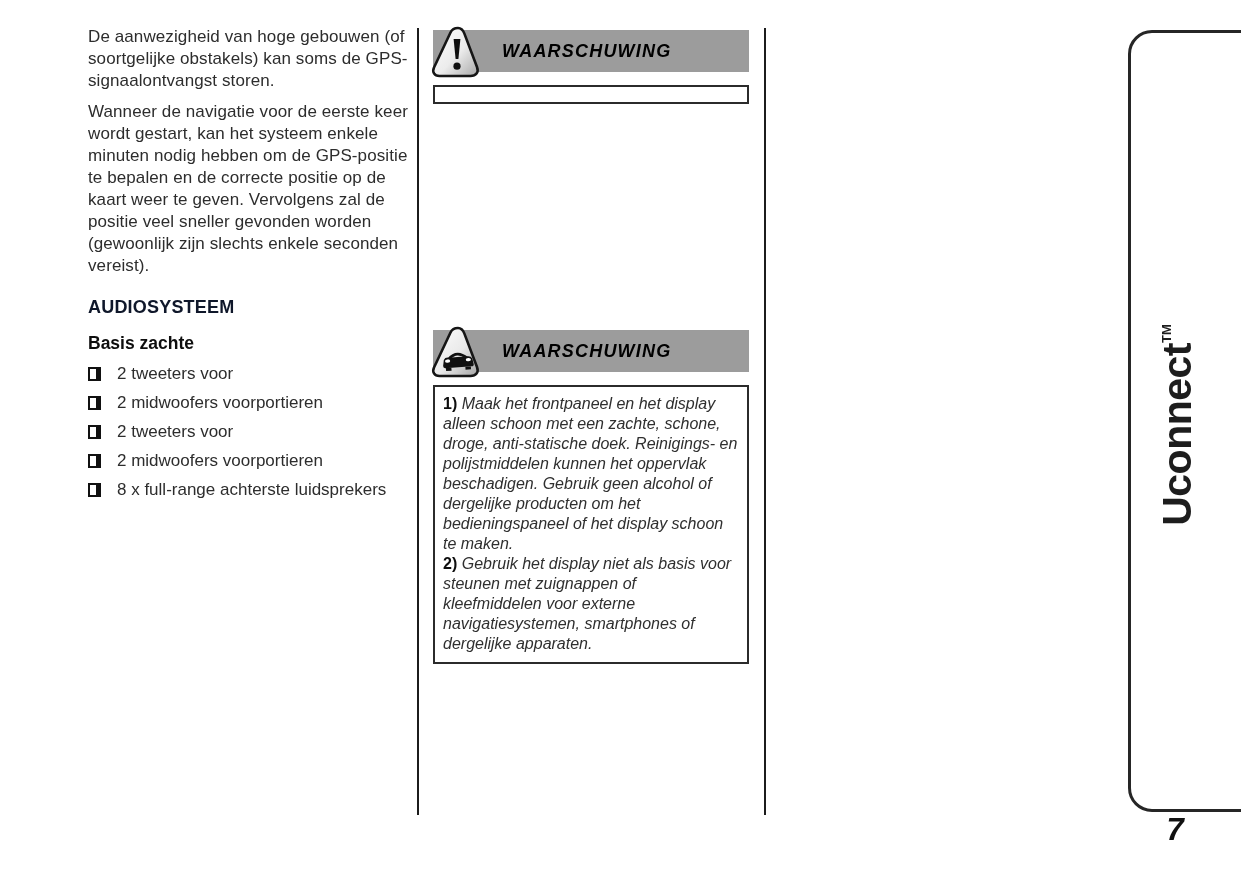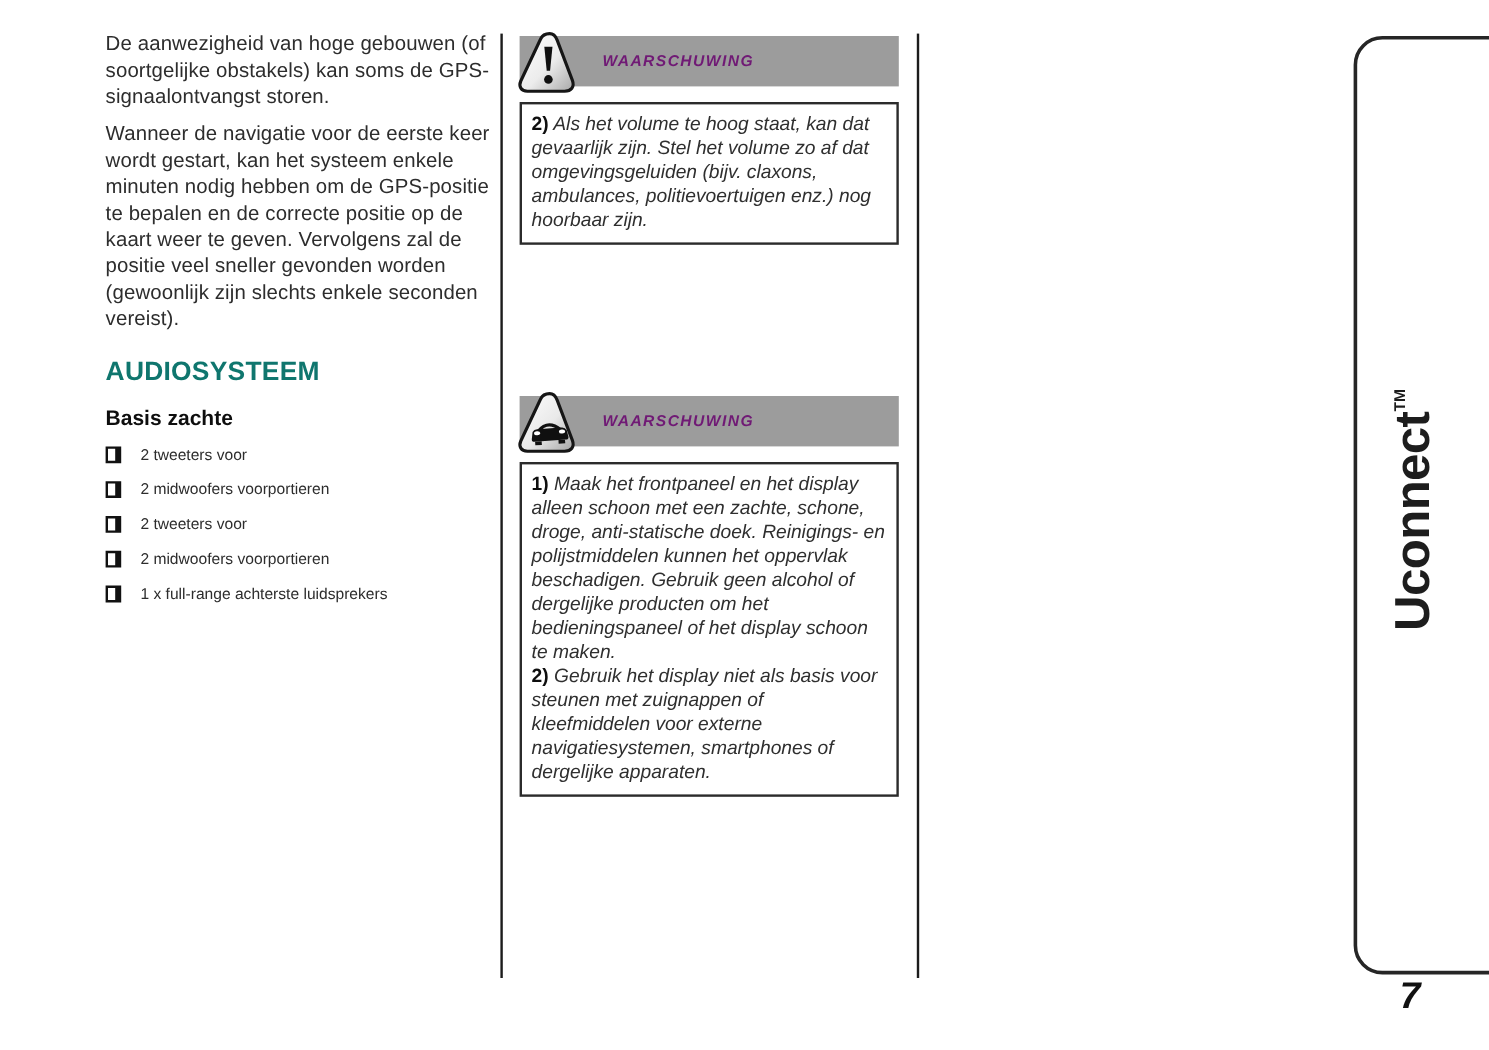--- a/index.html
+++ b/index.html
@@ -21,34 +21,34 @@
     left: 88px; top: 26px; width: 324px;
   }
   .left-col p.body-par {
     margin: 0 0 9px 0;
     font-size: 17px; line-height: 22px;
     color: #2d2d2d;
     letter-spacing: 0.1px;
   }
   .section-heading {
     margin: 20px 0 15px 0;
-    font-size: 22px; font-weight: bold;
-    color: #0f766e;
+    font-size: 18px; font-weight: bold;
+    color: #0f172a;
     letter-spacing: 0.2px;
   }
   .group-title {
     margin: 12px 0 9px 0;
     font-size: 17.5px; font-weight: bold;
     color: #0e0e0e;
   }
   .bullet-row {
     display: flex;
     align-items: flex-start;
     margin: 0 0 7px 0;
-    font-size: 13px; line-height: 22px;
+    font-size: 17px; line-height: 22px;
     color: #2d2d2d;
   }
   .cb {
     flex: 0 0 auto;
     display: inline-block;
     width: 6px; height: 10px;
     border: 2px solid #111;
     border-right-width: 5px;
     margin: 4px 16px 0 0;
   }
@@ -71,23 +71,23 @@
   #warning-2 { top: 330px; }
   .warn-bar {
     position: relative;
     height: 42px;
     background: #9c9c9c;
   }
   .warn-title {
     position: absolute;
     left: 69px; top: 0;
     line-height: 42px;
-    font-size: 13px; font-weight: bold; font-style: italic;
+    font-size: 18px; font-weight: bold; font-style: italic;
     letter-spacing: 1.2px;
-    color: #701a75;
+    color: #000000;
     white-space: nowrap;
   }
   .warn-icon {
     position: absolute;
     left: -4px; top: -6px;
     width: 52px; height: 56px;
   }
   .warn-box {
     margin-top: 13px;
     border: 2px solid #2b2b2b;
@@ -162,21 +162,21 @@
     <div class="bullet-row">
       <span class="cb"></span>
       <span>2 tweeters voor</span>
     </div>
     <div class="bullet-row">
       <span class="cb"></span>
       <span>2 midwoofers voorportieren</span>
     </div>
     <div class="bullet-row">
       <span class="cb"></span>
-      <span>1 x full-range achterste luidsprekers</span>
+      <span>8 x full-range achterste luidsprekers</span>
     </div>
   </div>
 
   <div class="vrule" id="vrule-left"></div>
   <div class="vrule" id="vrule-right"></div>
 
   <div class="warning-section" id="warning-1">
     <div class="warn-bar">
       <svg class="warn-icon" viewBox="0 0 52 56" xmlns="http://www.w3.org/2000/svg">
         <defs>
@@ -186,21 +186,20 @@
             <stop offset="1" stop-color="#a8a8a8"></stop>
           </linearGradient>
         </defs>
         <path d="M29 4 C32 4 34 6 35.3 9.4 L48 43 C50 48.5 47 52 41.5 52 L10.5 52 C5.2 52 3 48 5 43.5 L21.5 8.5 C23 5.2 25.8 4 29 4 Z" fill="url(#triGrad1)" stroke="#161616" stroke-width="2.6" stroke-linejoin="round"></path>
         <polygon points="24.6,15 31.4,15 29.4,35 26.6,35" fill="#101010"></polygon>
         <circle cx="28" cy="42.2" r="3.6" fill="#101010"></circle>
       </svg>
       <span class="warn-title">WAARSCHUWING</span>
     </div>
     <div class="warn-box">
-      <p class="warn-item"><span class="wnum">2)</span> <span>Als het volume te hoog staat, kan dat gevaarlijk zijn. Stel het volume zo af dat omgevingsgeluiden (bijv. claxons, ambulances, politievoertuigen enz.) nog hoorbaar zijn.</span></p>
     </div>
   </div>
 
   <div class="warning-section" id="warning-2">
     <div class="warn-bar">
       <svg class="warn-icon" viewBox="0 0 52 56" xmlns="http://www.w3.org/2000/svg">
         <defs>
           <linearGradient id="triGrad2" x1="0" y1="0" x2="1" y2="1">
             <stop offset="0" stop-color="#ffffff"></stop>
             <stop offset="0.55" stop-color="#e9e9e9"></stop>

